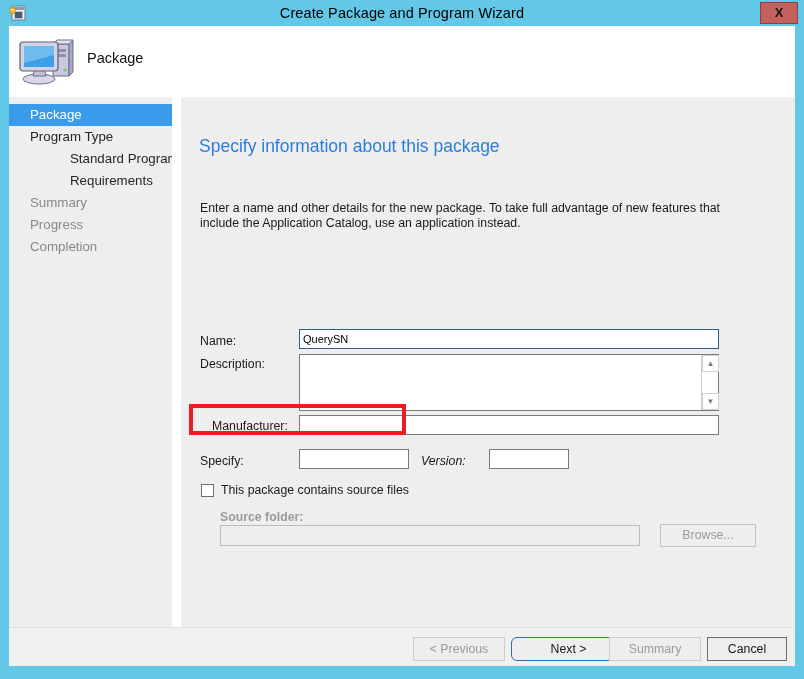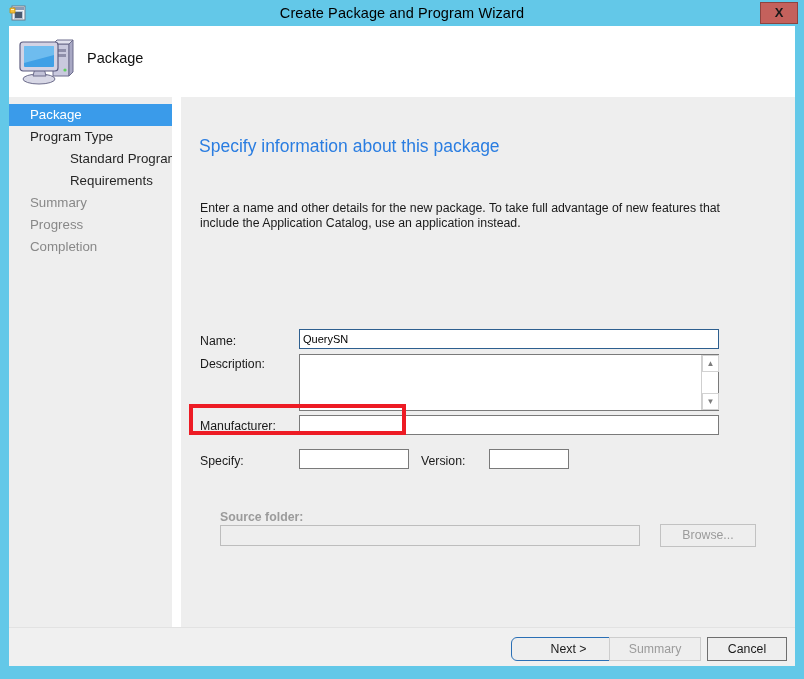--- a/index.html
+++ b/index.html
@@ -213,26 +213,26 @@
     background: #ffffff;
     color: #7c7c7c;
     font-size: 8px;
     line-height: 15px;
     text-align: center;
     cursor: pointer;
   }
   #sb-up   { position: absolute; top: 0; left: 0; }
   #sb-down { position: absolute; bottom: 0; left: 0; }
 
-  #lbl-manu   { left: 19px; top: 322px; }
+  #lbl-manu   { left: 31px; top: 322px; }
   #in-manu    { left: 118px; top: 318px; width: 420px; height: 20px; }
 
   #lbl-lang   { left: 19px; top: 357px; }
   #in-lang    { left: 118px; top: 352px; width: 110px; height: 20px; }
-  #lbl-ver    { left: 240px; top: 357px; }
+  #lbl-ver    { left: 240px; top: 357px; font-style: italic; }
   #in-ver     { left: 308px; top: 352px; width: 80px; height: 20px; }
 
   
   #chk-row {
     position: absolute;
     left: 20px; top: 386px;
     display: flex;
     align-items: center;
     cursor: pointer;
   }
@@ -399,28 +399,33 @@
       </div>
 
       <div class="fld-label" id="lbl-manu">Manufacturer:</div>
       <input class="txtbox" id="in-manu" type="text" value="" style="">
 
       <div class="fld-label" id="lbl-lang">Specify:</div>
       <input class="txtbox" id="in-lang" type="text" value="" style="">
       <div class="fld-label" id="lbl-ver">Version:</div>
       <input class="txtbox" id="in-ver" type="text" value="" style="">
 
+      <div id="chk-row">
+        <div id="chk-box"></div>
+        <div id="chk-label">This package contains source files</div>
+      </div>
 
       <div class="fld-label dim" id="lbl-srcfolder">Source folder:</div>
       <input class="txtbox disabled" id="in-srcfolder" type="text" disabled="" value="" style="">
       <div id="btn-browse">Browse...</div>
 
       <div id="annotation"></div>
     </div>
 
     <div id="footer">
+      <div class="btn disabled" id="btn-previous">&lt; Previous</div>
       <div class="btn default" id="btn-next">Next &gt;</div>
       <div class="btn disabled" id="btn-summary">Summary</div>
       <div class="btn strong" id="btn-cancel">Cancel</div>
     </div>
 
   </div>
 </div>
 
 </body></html>

